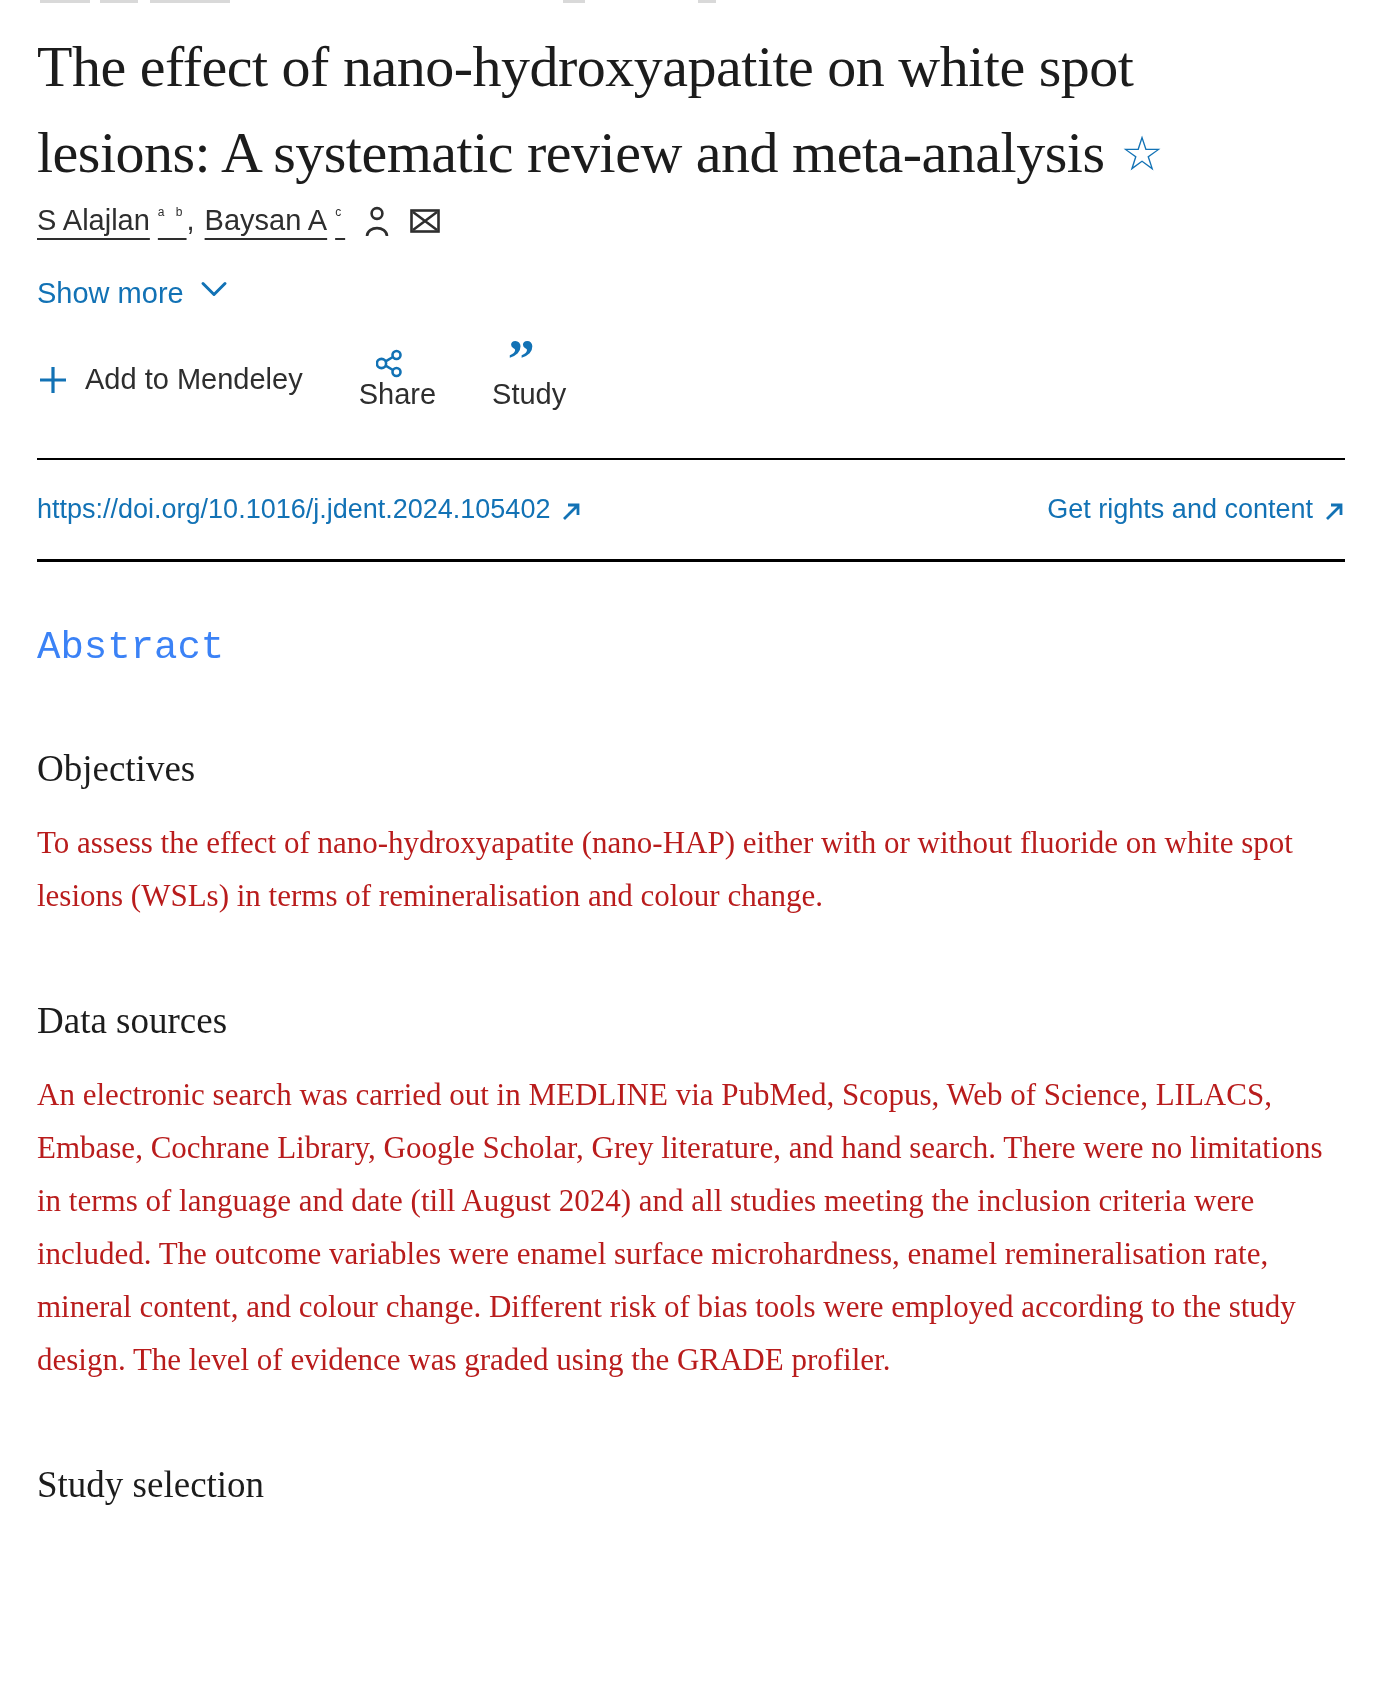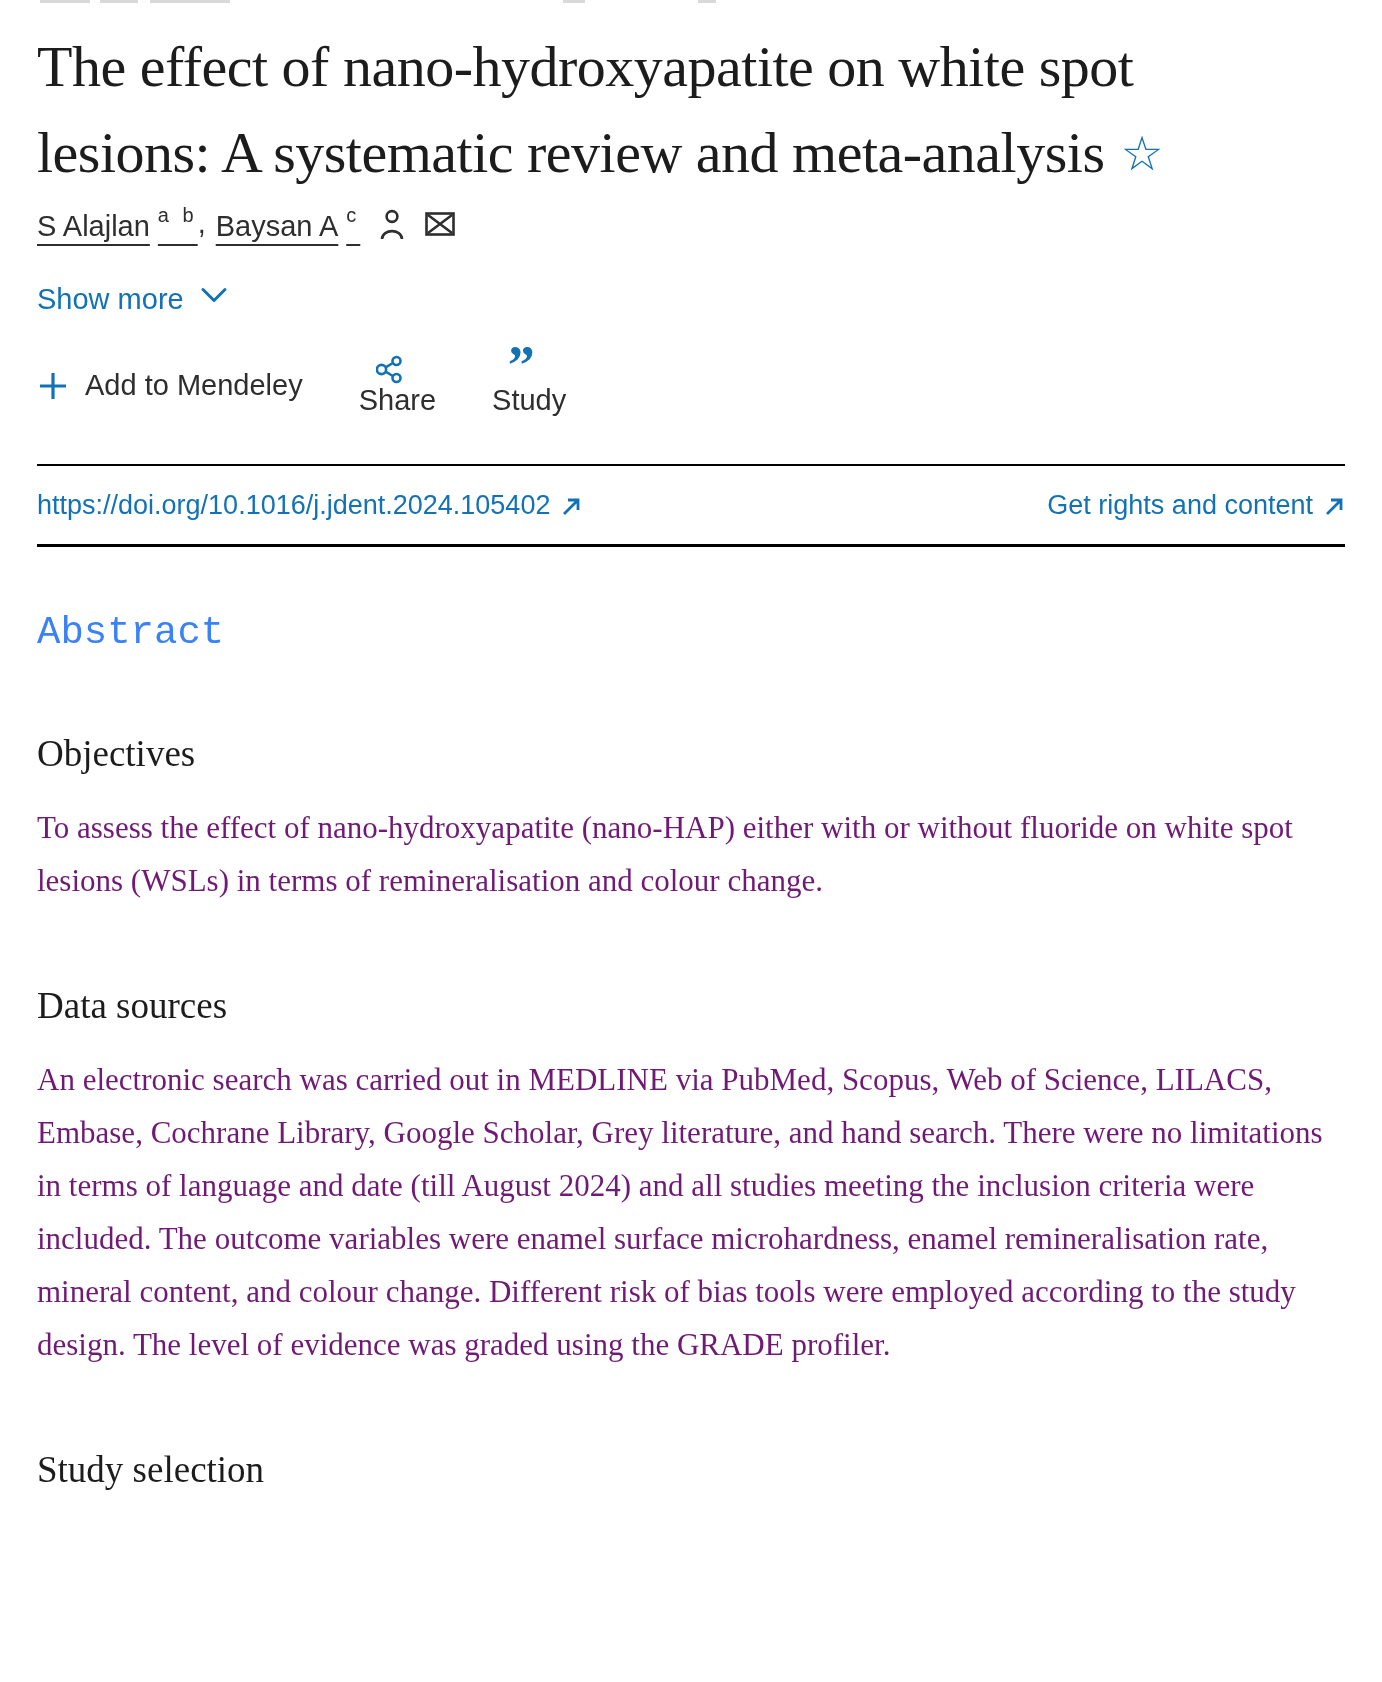--- a/index.html
+++ b/index.html
@@ -47,21 +47,21 @@
     align-items: center;
   }
   .author-link {
     color: #2e2e2e;
     text-decoration: underline;
     text-decoration-thickness: 1.5px;
     text-underline-offset: 8px;
     cursor: pointer;
   }
   .author-link sup {
-    font-size: 20px;
+    font-size: 12px;
     vertical-align: 14px;
     margin-left: 8px;
     letter-spacing: 4px;
   }
   .author-sep { margin-right: 10px; }
   .authors svg { margin-left: 18px; }
 
   
   .show-more {
     margin-top: 40px;
@@ -102,21 +102,21 @@
     color: #1272b5;
     display: inline-block;
     transform: translateY(-4px);
   }
 
   
   .doi-bar {
     margin-top: 47px;
     border-top: 2px solid #000000;
     border-bottom: 3px solid #000000;
-    height: 83px;
+    height: 104px;
     display: flex;
     align-items: center;
     justify-content: space-between;
   }
   .doi-bar a {
     display: inline-flex;
     align-items: center;
     font-size: 27px;
     color: #1272b5;
     text-decoration: none;
@@ -137,21 +137,21 @@
     font-family: "Liberation Serif", "DejaVu Serif", serif;
     font-weight: 400;
     font-size: 37px;
     color: #1c1c1c;
   }
   p.section-text {
     margin-top: 26px;
     font-family: "Liberation Serif", "DejaVu Serif", serif;
     font-size: 31px;
     line-height: 53px;
-    color: #701a75;
+    color: #b91c1c;
     max-width: 1315px;
   }
 </style>
 </head>
 <body>
 
 <div class="top-remnant">
   <i style="left:2px;  width:50px;"></i>
   <i style="left:62px; width:38px;"></i>
   <i style="left:112px;width:80px;"></i>

